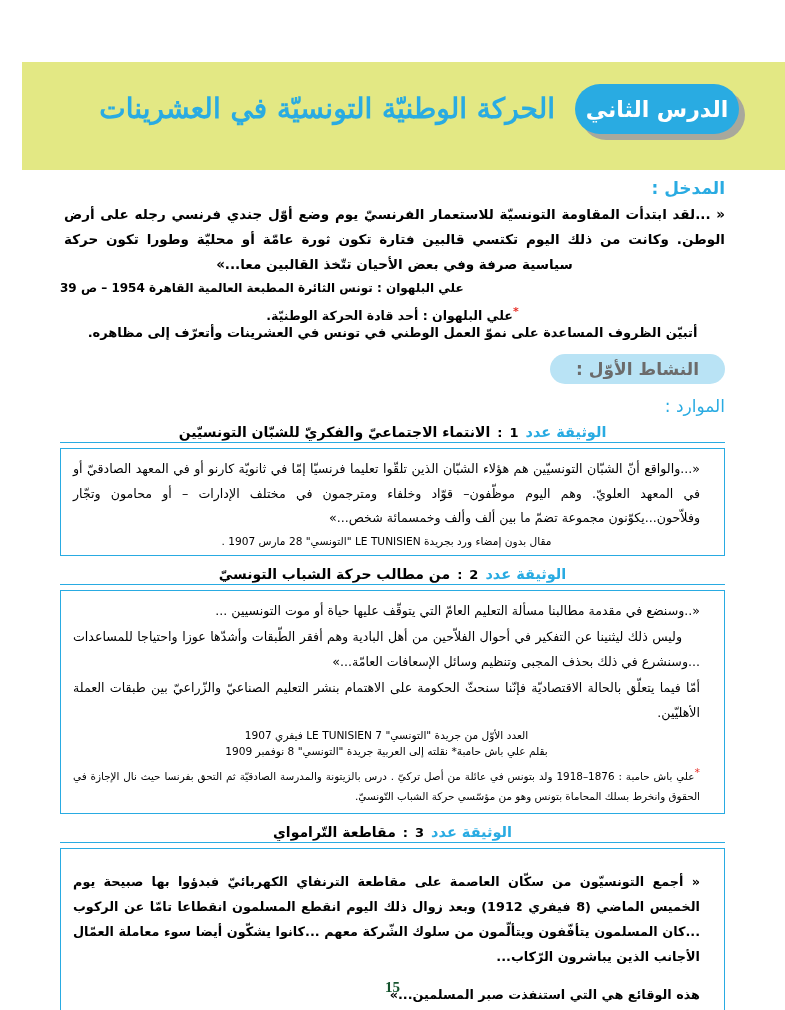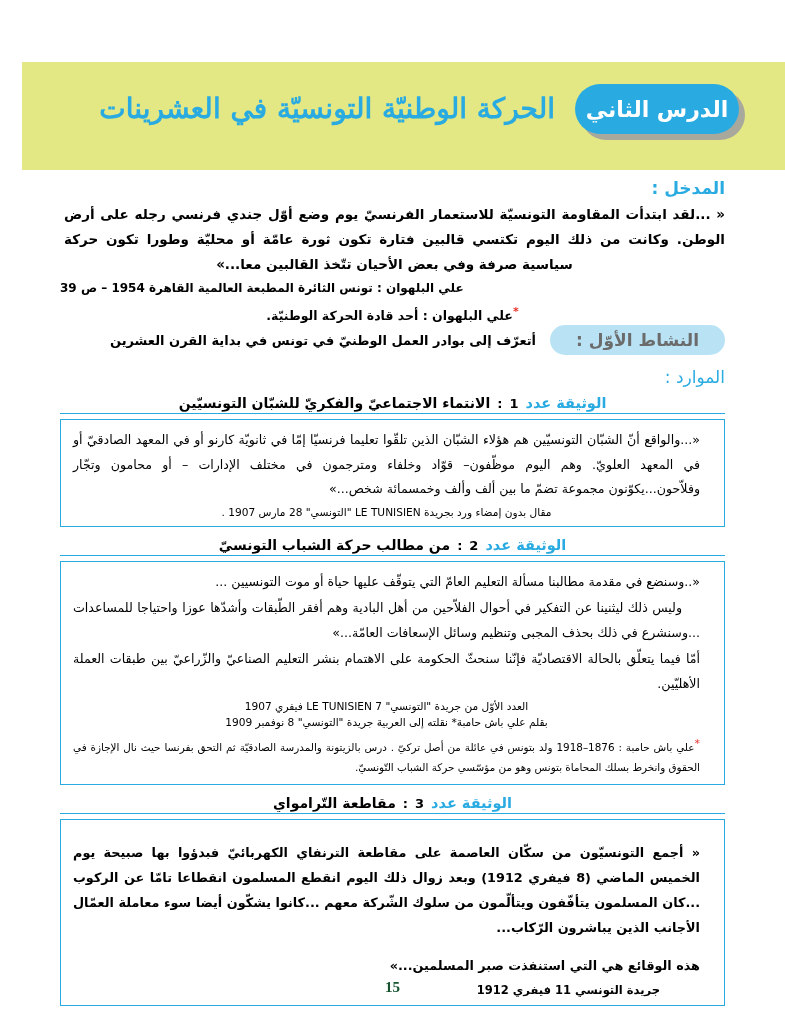--- a/index.html
+++ b/index.html
@@ -278,24 +278,24 @@
       </div>
     </div>
   </div>
 
   <div class="content">
 
     <h2 class="section-heading">المدخل :</h2>
     <p class="quote-block">« ...لقد ابتدأت المقاومة التونسيّة للاستعمار الفرنسيّ يوم وضع أوّل جندي فرنسي رجله على أرض الوطن. وكانت من ذلك اليوم تكتسي قالبين فتارة تكون ثورة عامّة أو محليّة وطورا تكون حركة سياسية صرفة وفي بعض الأحيان تتّخذ القالبين معا...»</p>
     <p class="source-line-left">علي البلهوان : تونس الثائرة المطبعة العالمية القاهرة 1954 – ص 39</p>
     <p class="footnote"><span class="fn-star">*</span><span>علي البلهوان : أحد قادة الحركة الوطنيّة.</span></p>
+    <p class="objective-line">أتبيّن الظروف المساعدة على نموّ العمل الوطني في تونس في العشرينات وأتعرّف إلى مظاهره.</p>
 
     <div class="activity-row">
       <div class="activity-pill">النشاط الأوّل :</div>
-      <div class="activity-text">أتعرّف إلى بوادر العمل الوطنيّ  في تونس في بداية القرن العشرين</div>
     </div>
 
     <h2 class="resources-heading">الموارد :</h2>
 
     <div class="doc">
       <div class="doc-title-row">
         <span class="doc-label">الوثيقة عدد</span>
         <span class="doc-num">1</span>
         <span class="doc-num">:</span>
         <span class="doc-subject">الانتماء الاجتماعيّ والفكريّ  للشبّان التونسيّين</span>

